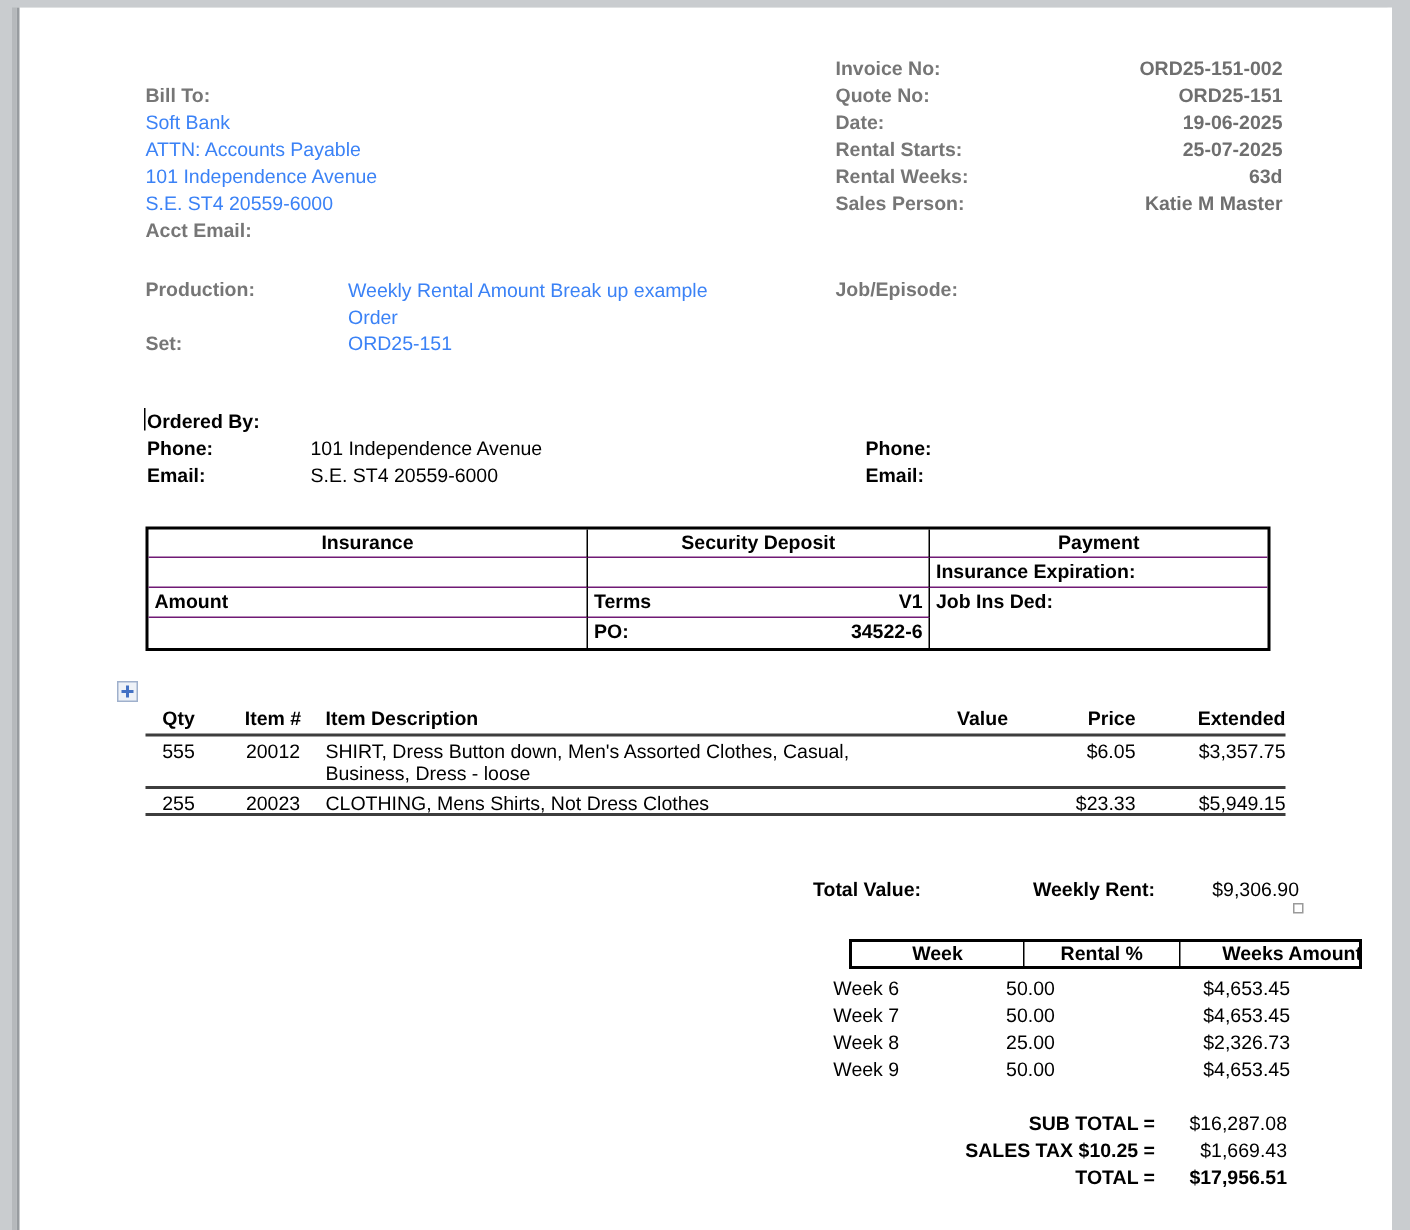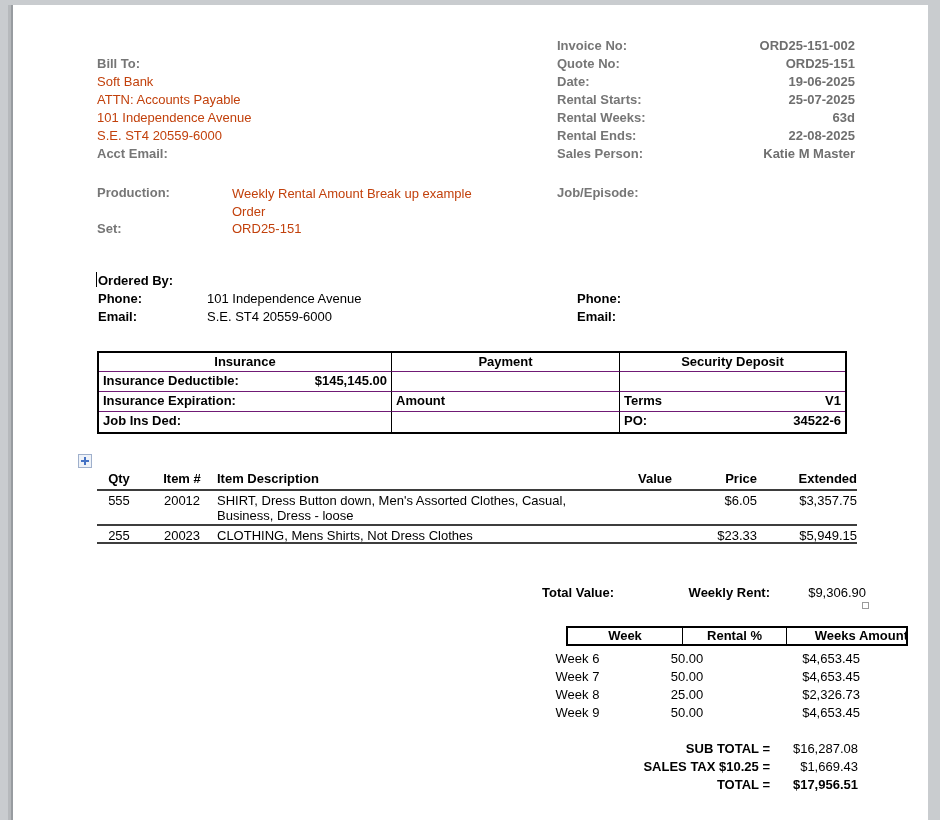--- a/index.html
+++ b/index.html
@@ -3,21 +3,21 @@
 <meta charset="utf-8">
 <style>
   * { margin:0; padding:0; box-sizing:border-box; }
   html,body { width:940px; height:820px; overflow:hidden; }
   body { background:#c9cccf; font-family:"Liberation Sans", sans-serif; font-size:13px; color:#000; position:relative; }
   .page { position:absolute; left:11px; top:5px; width:917px; height:815px; background:#fff;
           border-left:2px solid #989ca0; box-shadow:-3px 0 0 #b6b9bc; }
   .abs { position:absolute; }
   .b { font-weight:bold; }
   .g-label { color:#767676; font-weight:bold; }
-  .g-text  { color:#c2410c; }
+  .g-text  { color:#3b82f6; }
   .g-value { color:#6f6f6f; font-weight:bold; }
   .lh18 { line-height:18px; }
   .right { text-align:right; }
   .center { text-align:center; }
 
   
   .inv-row { display:flex; justify-content:space-between; line-height:18px; }
 
   
   .caret { position:absolute; width:1px; height:15px; background:#000; }
@@ -79,24 +79,20 @@
       <span class="g-label">Date:</span>
       <span class="g-value">19-06-2025</span>
     </div>
     <div class="inv-row">
       <span class="g-label">Rental Starts:</span>
       <span class="g-value">25-07-2025</span>
     </div>
     <div class="inv-row">
       <span class="g-label">Rental Weeks:</span>
       <span class="g-value">63d</span>
-    </div>
-    <div class="inv-row">
-      <span class="g-label">Rental Ends:</span>
-      <span class="g-value">22-08-2025</span>
     </div>
     <div class="inv-row">
       <span class="g-label">Sales Person:</span>
       <span class="g-value">Katie M Master</span>
     </div>
   </div>
 
   <div>
     <div class="abs g-label" style="left:84px; top:180px;">Production:</div>
     <div class="abs g-text lh18" style="left:219px; top:180px; width:300px;">
@@ -114,27 +110,23 @@
     <div class="abs b" style="left:85px; top:286px;">Phone:</div>
     <div class="abs" style="left:194px; top:286px;">101 Independence Avenue</div>
     <div class="abs b" style="left:564px; top:286px;">Phone:</div>
     <div class="abs b" style="left:85px; top:304px;">Email:</div>
     <div class="abs" style="left:194px; top:304px;">S.E. ST4 20559-6000</div>
     <div class="abs b" style="left:564px; top:304px;">Email:</div>
   </div>
 
   <div class="abs ins-table" style="left:84px; top:346px; width:750px;">
     <div class="cell hdr">Insurance</div>
+    <div class="cell hdr">Security Deposit</div>
     <div class="cell hdr">Payment</div>
-    <div class="cell hdr">Security Deposit</div>
-
-    <div class="cell split">
-      <span>Insurance Deductible:</span>
-      <span>$145,145.00</span>
-    </div>
+
     <div class="cell"></div>
     <div class="cell"></div>
 
     <div class="cell">
       <span>Insurance Expiration:</span>
     </div>
     <div class="cell">
       <span>Amount</span>
     </div>
     <div class="cell split">

